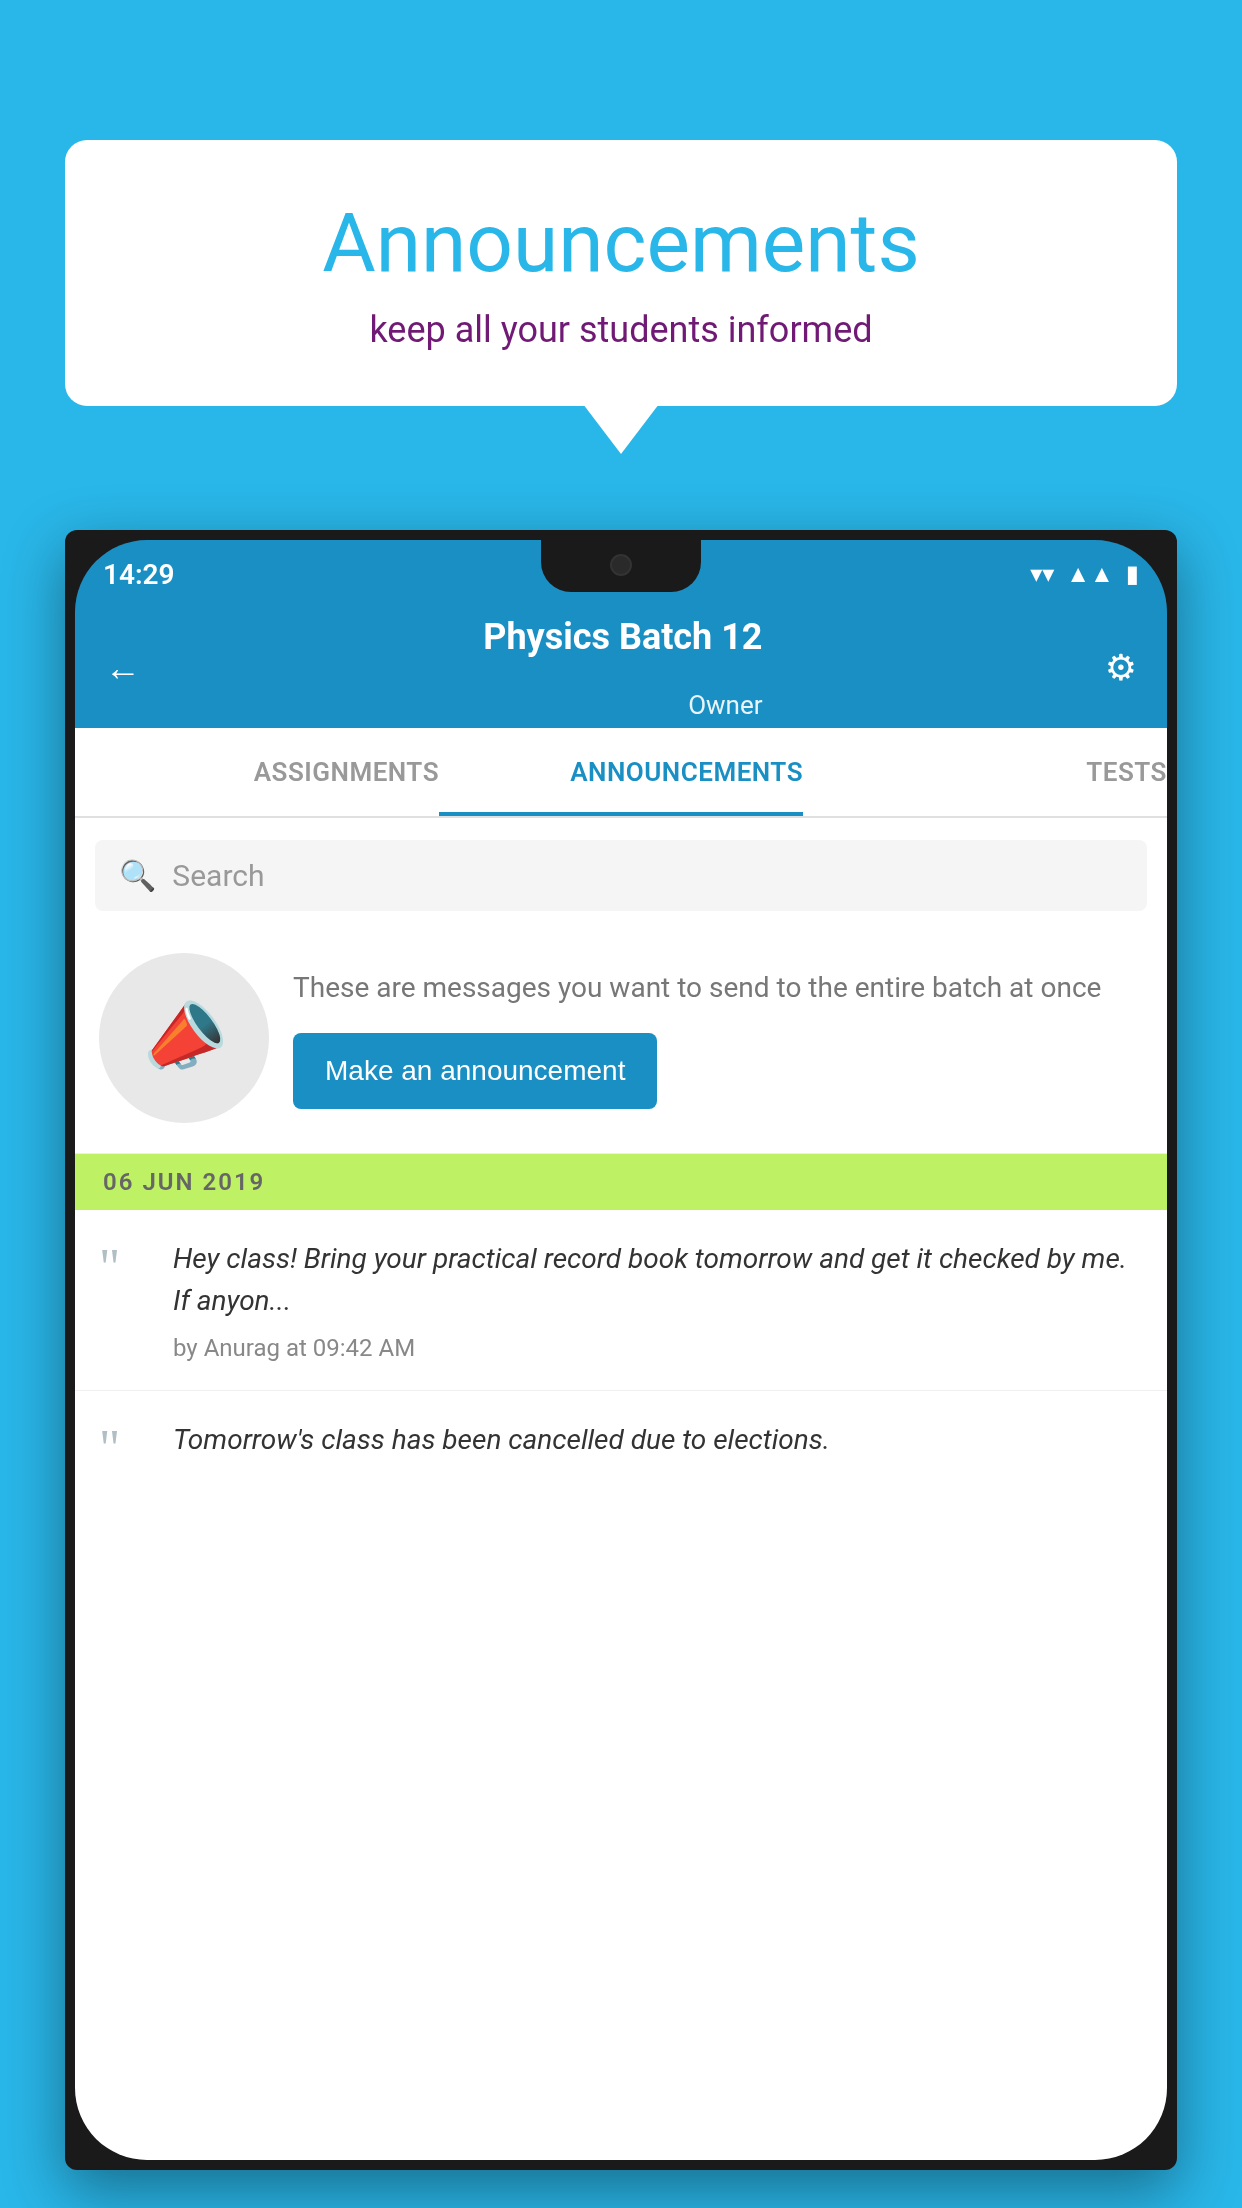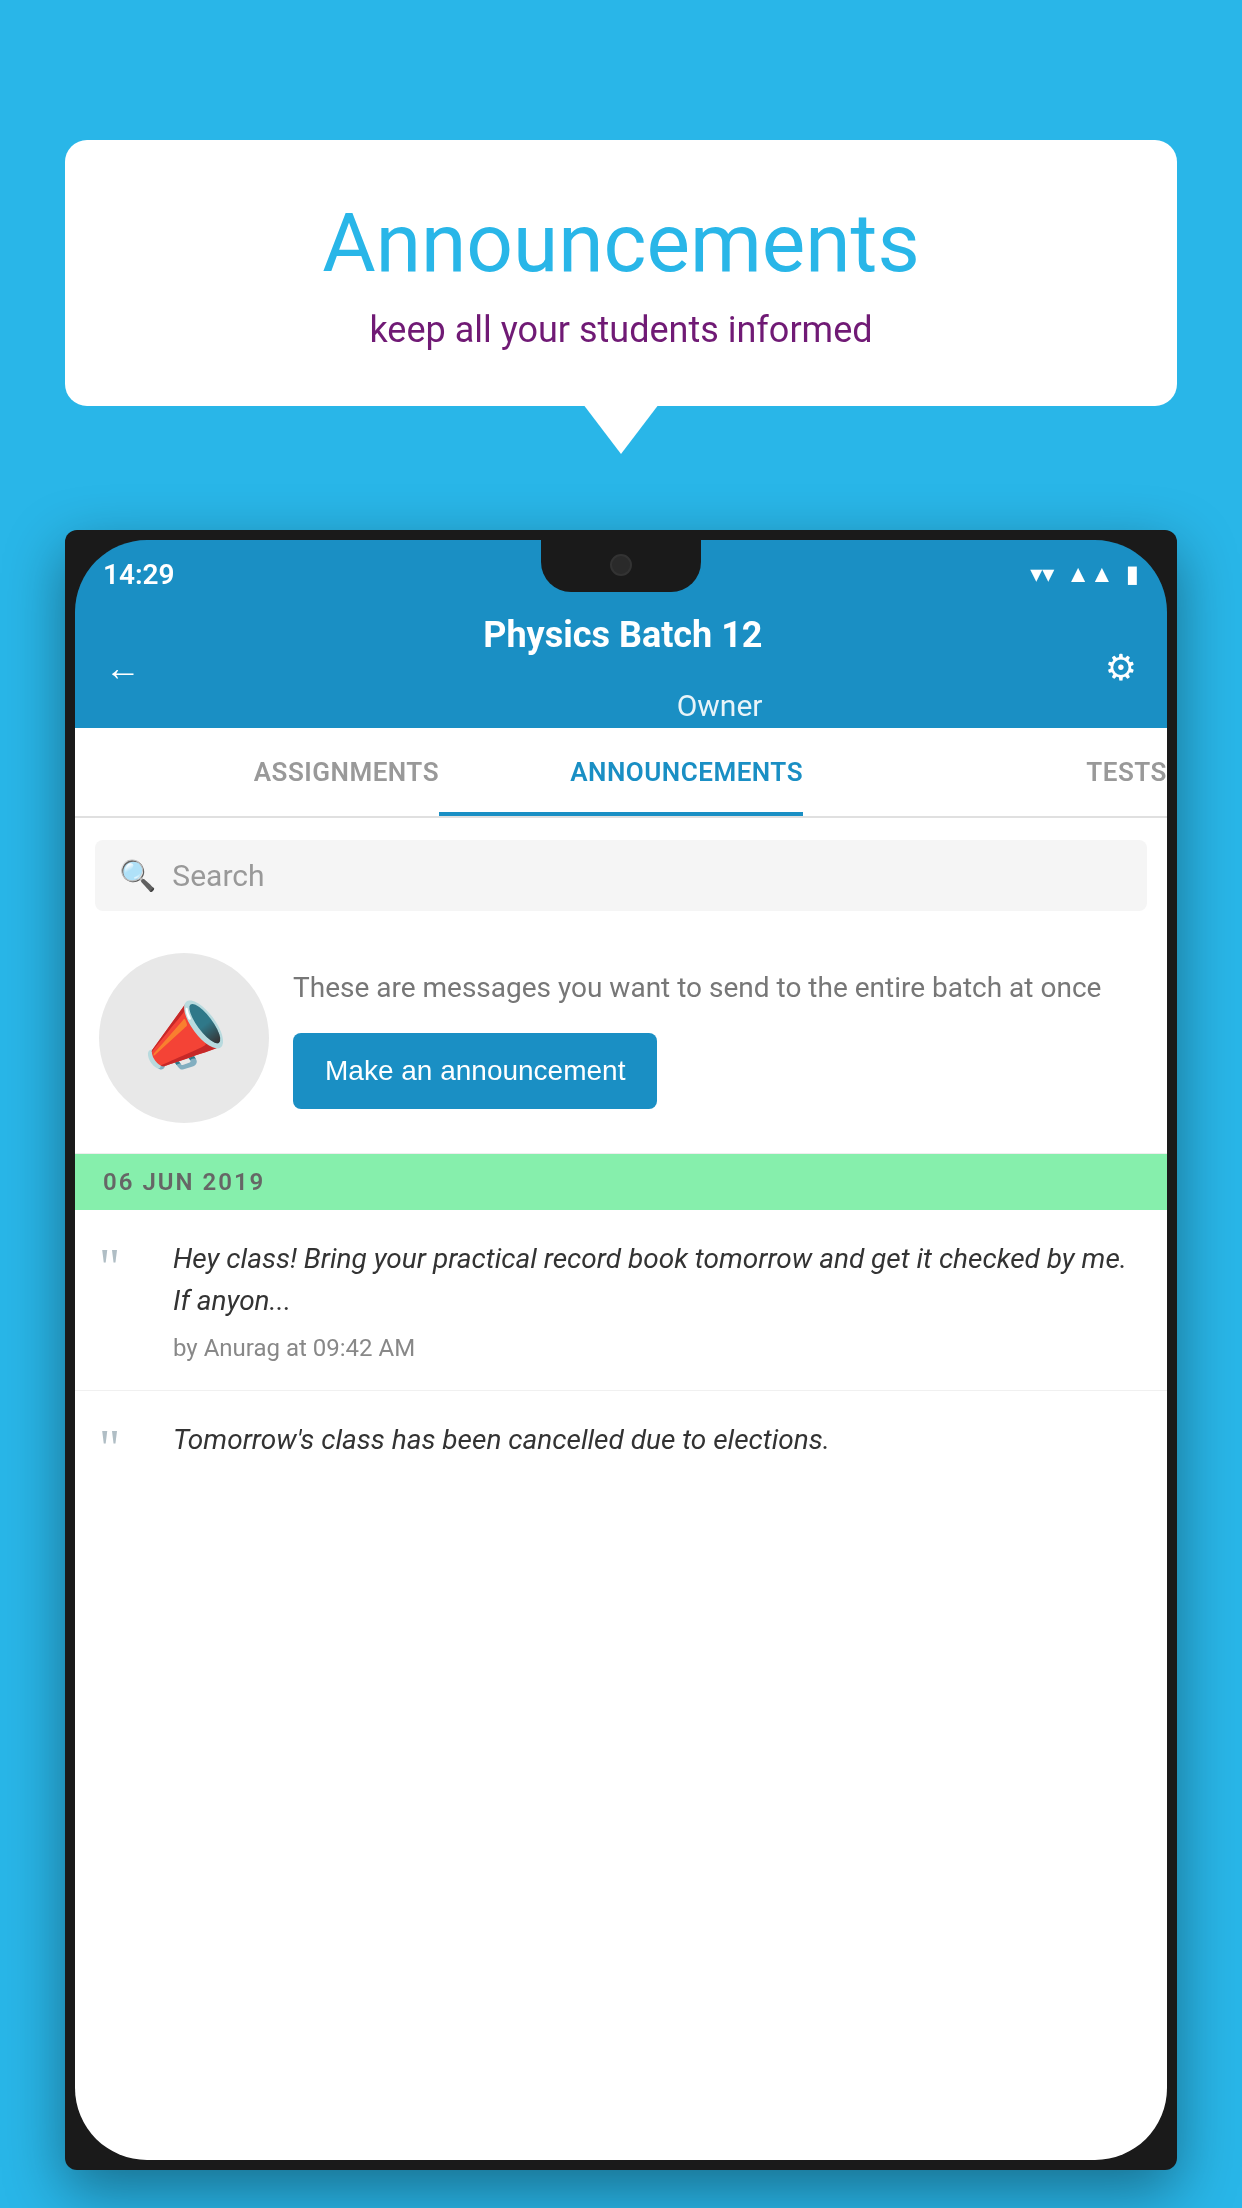--- a/index.html
+++ b/index.html
@@ -169,21 +169,21 @@
     }
 
     .header-title {
       color: white;
       font-size: 36px;
       font-weight: 700;
     }
 
     .header-subtitle {
       color: rgba(255,255,255,0.9);
-      font-size: 30px;
+      font-size: 26px;
       margin-top: 32px;
     }
 
     .header-settings {
       color: white;
       font-size: 36px;
       cursor: pointer;
     }
 
     
@@ -304,21 +304,21 @@
       border-radius: 8px;
       padding: 22px 32px;
       font-size: 28px;
       font-weight: 500;
       cursor: pointer;
       display: inline-block;
     }
 
     
     .date-divider {
-      background: #86efac;
+      background: #bef264;
       padding: 14px 28px;
       font-size: 24px;
       color: #666;
       font-weight: 600;
       letter-spacing: 2px;
     }
 
     
     .announcement-item {
       display: flex;

